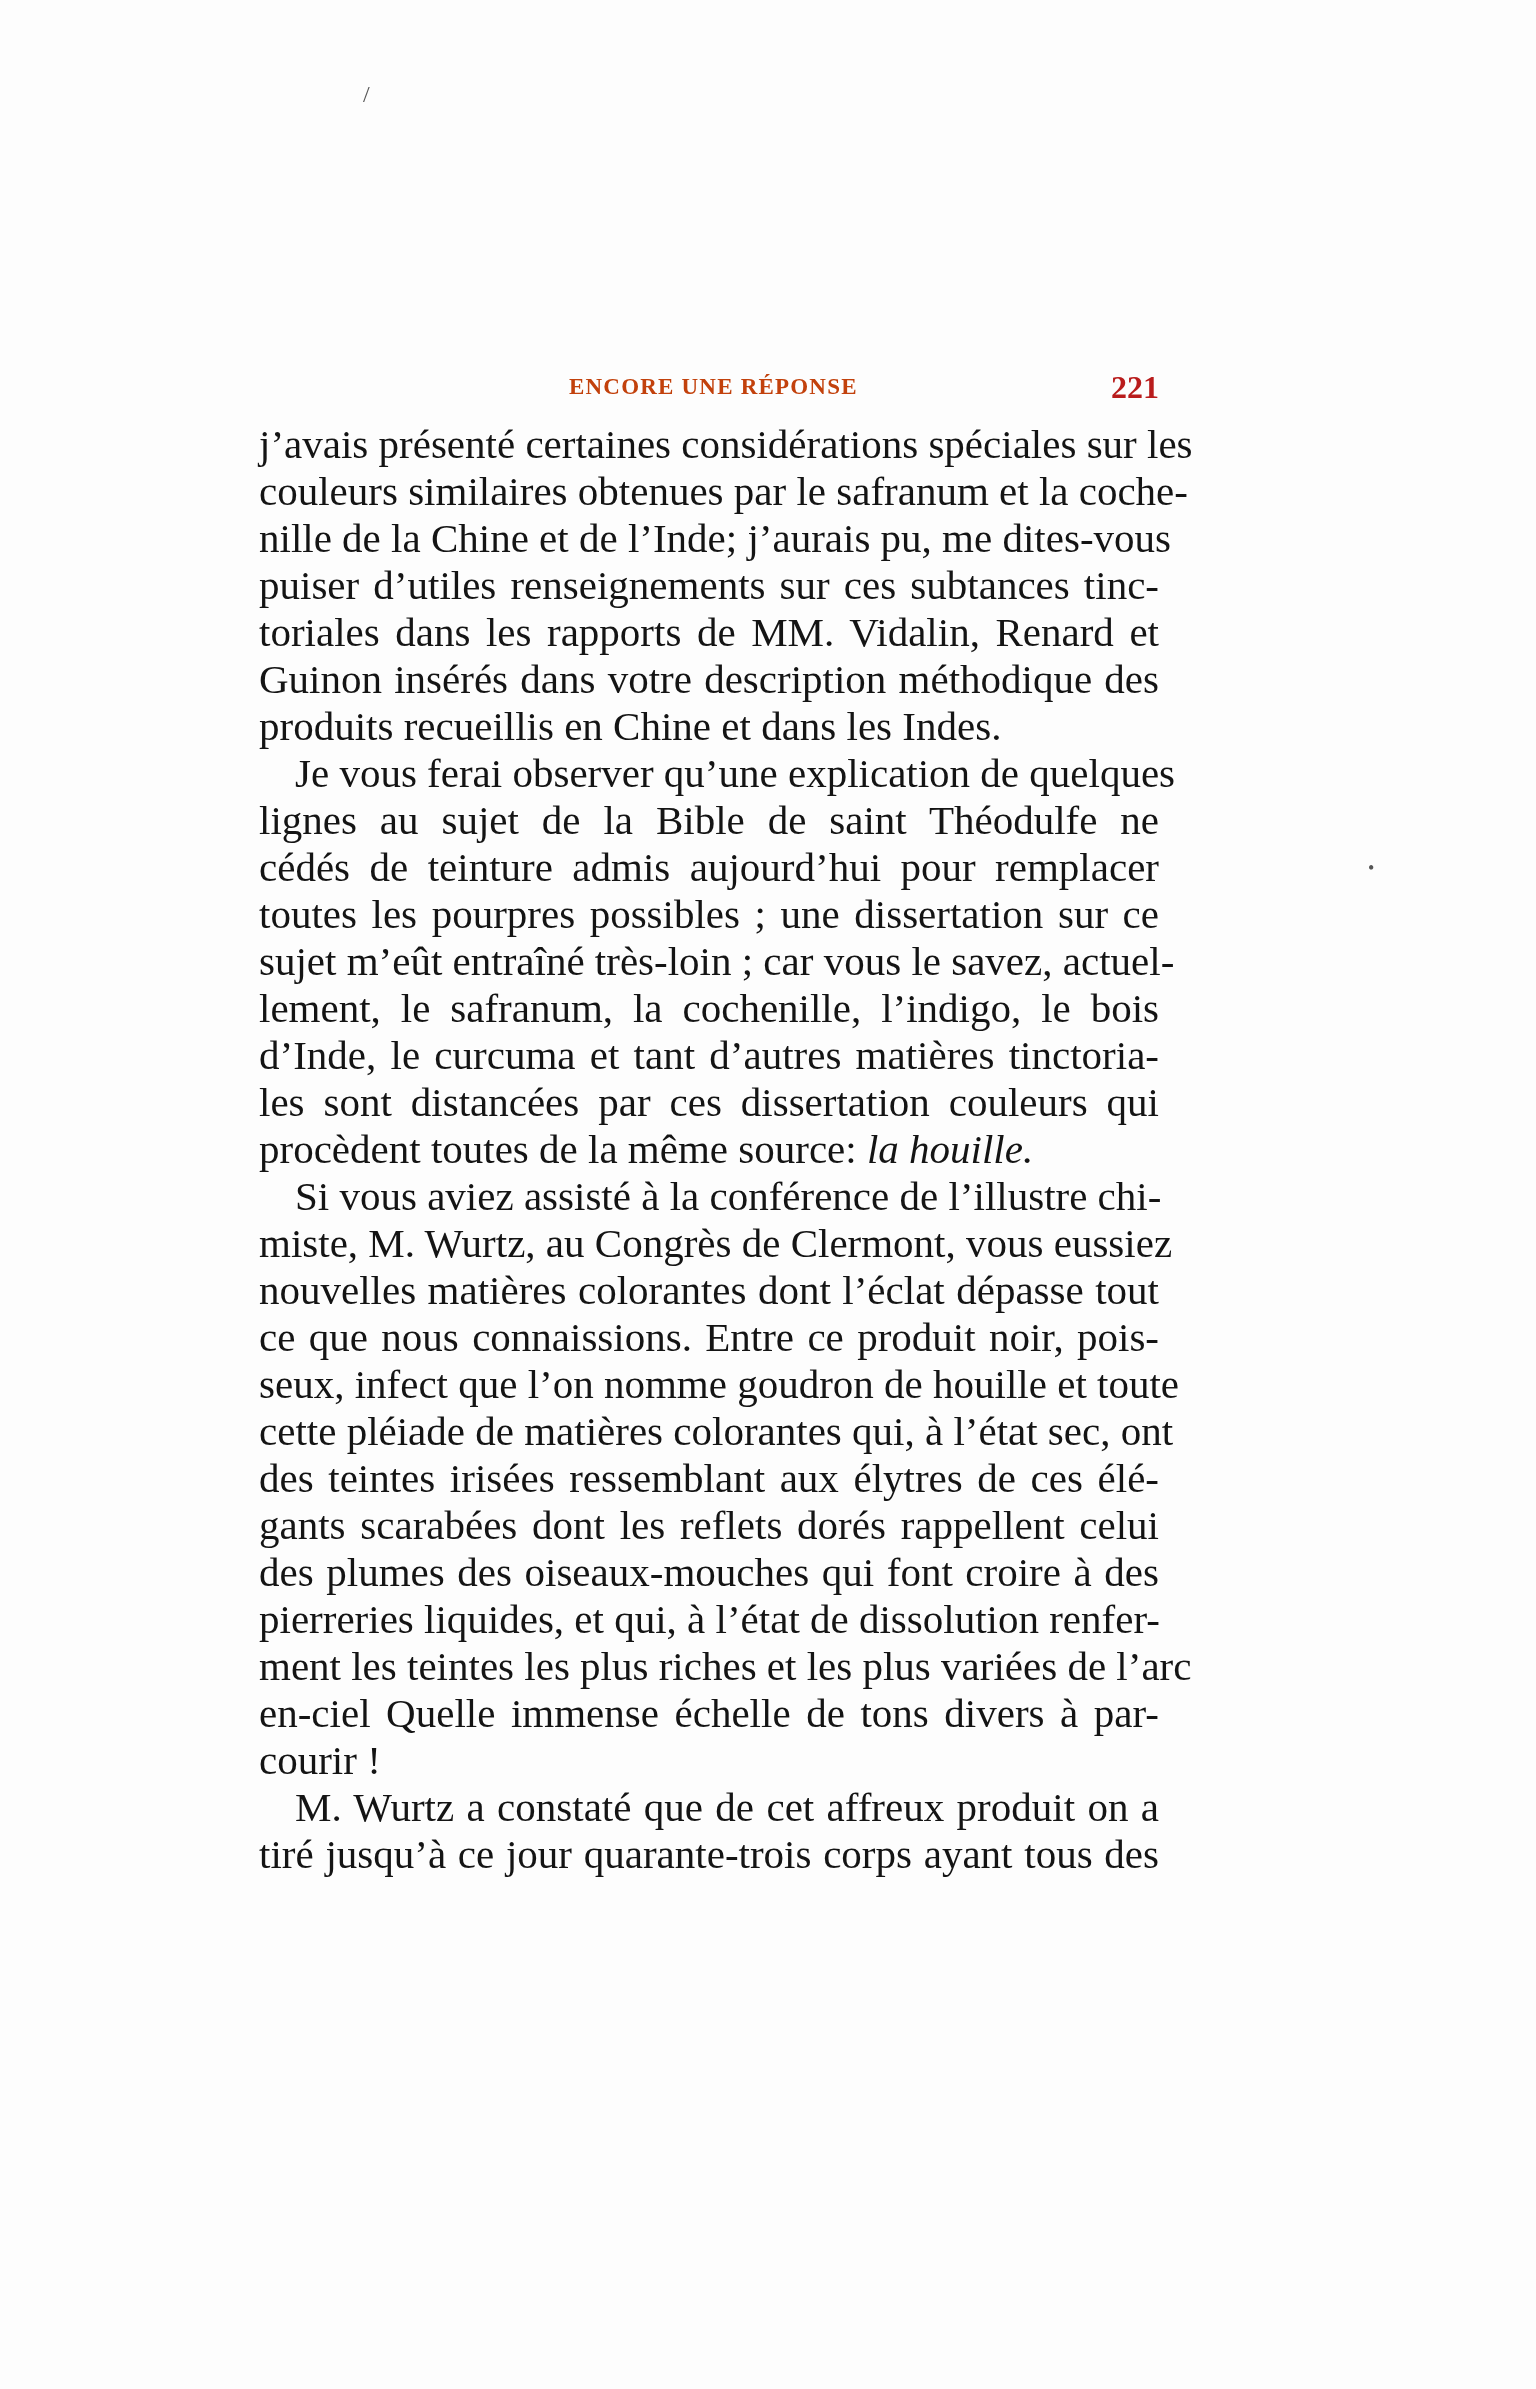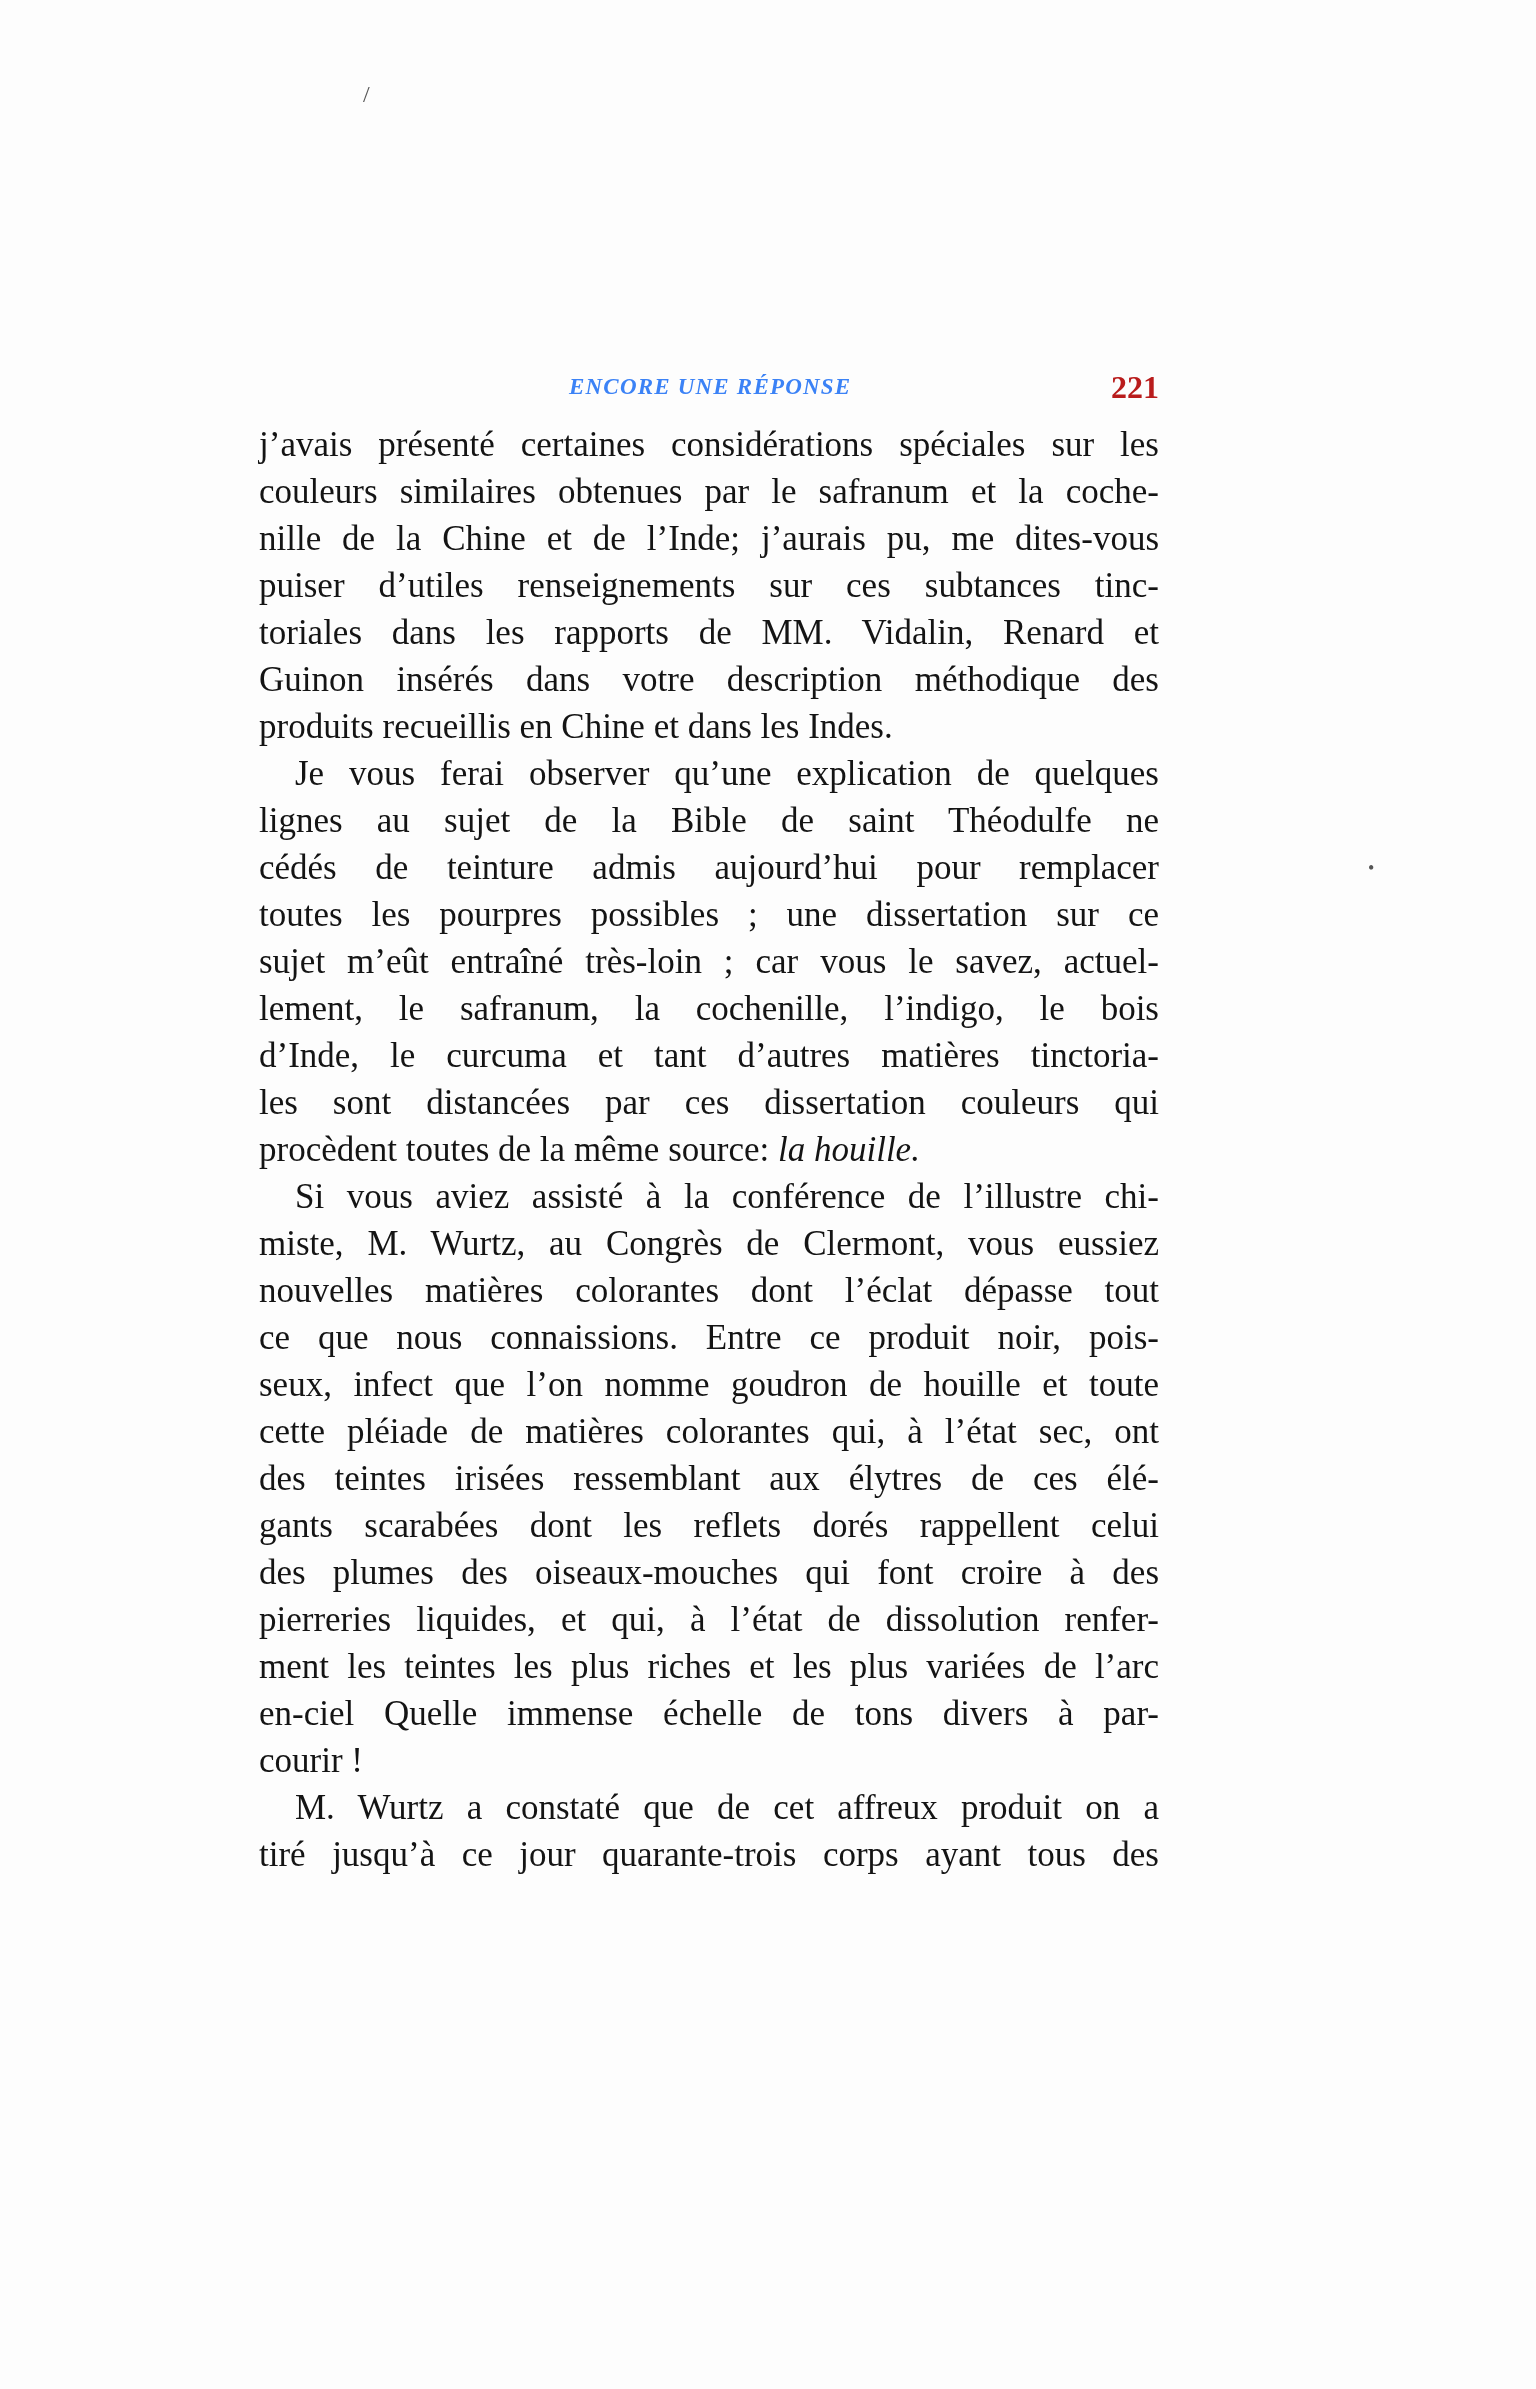--- a/index.html
+++ b/index.html
@@ -1,21 +1,21 @@
 <!DOCTYPE html>
 <html style="font-size:13px"><head>
   <meta charset="utf-8">
   <style>
     html, body { margin: 0; padding: 0; background: #ffffff; }
     body { width: 1536px; height: 2389px; position: relative; overflow: hidden; }
     .page { position: absolute; left: 0; top: 0; width: 1536px; height: 2389px; background: #fdfdfd; }
     .header { position: absolute; top: 374px; left: 257px; width: 902px; height: 32px; }
-    .running-title { position: absolute; left: 312px; top: 0; font-family: "Liberation Serif", serif; font-weight: bold; font-size: 23px; letter-spacing: 1.2px; color: #3b82f6; font-style: italic; }
+    .running-title { position: absolute; left: 312px; top: 0; font-family: "Liberation Serif", serif; font-weight: bold; font-size: 23px; letter-spacing: 1.2px; color: #c2410c; }
     .page-number { position: absolute; right: 0; top: -4.9px; font-family: "Liberation Serif", serif; font-weight: bold; font-size: 32px; color: #b91c1c; }
-    .body-text { position: absolute; left: 259px; top: 421px; width: 900px; font-family: "Liberation Serif", serif; font-size: 35px; color: #141414; }
+    .body-text { position: absolute; left: 259px; top: 421px; width: 900px; font-family: "Liberation Serif", serif; font-size: 41px; color: #141414; }
     .line { display: block; height: 47px; line-height: 47px; text-align: justify; text-align-last: justify; white-space: nowrap; }
     .line.last { text-align-last: left; }
     .line.indent { padding-left: 36px; }
     .it { font-style: italic; }
     .speck { position: absolute; color: #555; font-family: "Liberation Serif", serif; }
   </style>
 </head>
 <body>
 
 <div class="page">

